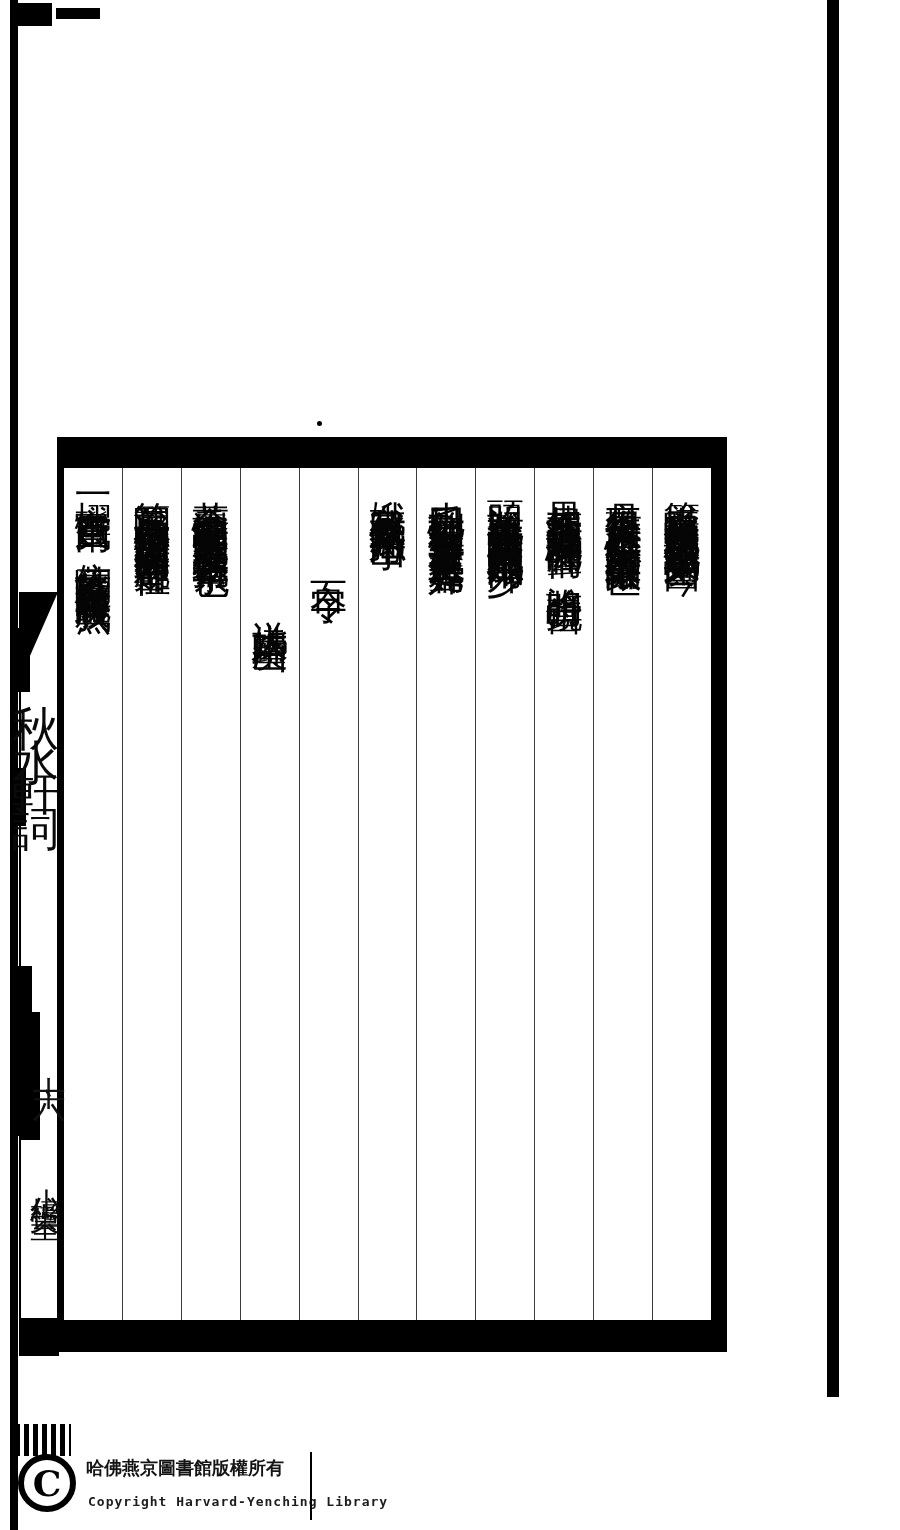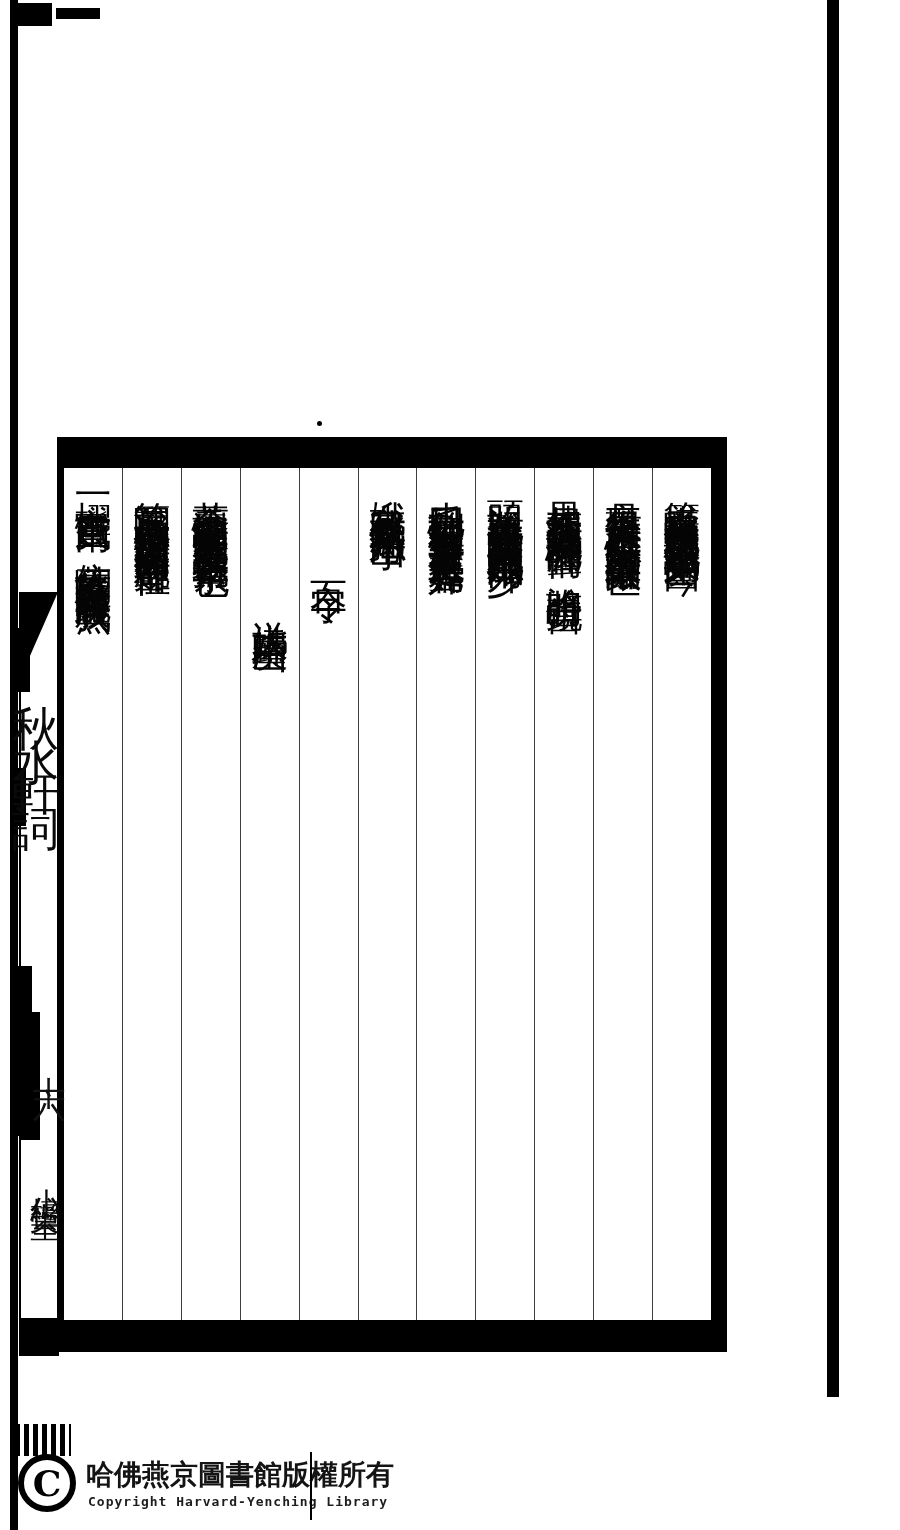--- a/index.html
+++ b/index.html
@@ -67,21 +67,21 @@
   }
   .stamp-circle{
     position:absolute;left:18px;top:1454px;width:46px;height:46px;
     border:6px solid #000;border-radius:50%;
     display:flex;align-items:center;justify-content:center;
     font-size:36px;font-weight:bold;color:#000;
     font-family:"DejaVu Serif","Liberation Serif",serif;
   }
   .stamp-cn{
     position:absolute;left:86px;top:1456px;
-    font-size:28px;font-weight:bold;letter-spacing:0px;color:#141414;
+    font-size:18px;font-weight:bold;letter-spacing:0px;color:#141414;
     font-family:"DejaVu Sans","Liberation Sans",sans-serif;
   }
   .stamp-en{
     position:absolute;left:88px;top:1494px;
     font-size:13px;font-weight:bold;letter-spacing:1px;color:#1d1d1d;
     font-family:"DejaVu Sans Mono","Liberation Mono",monospace;
   }
   .stamp-vline{position:absolute;left:310px;top:1452px;width:2px;height:68px;background:#000;}
 </style>
 </head>

